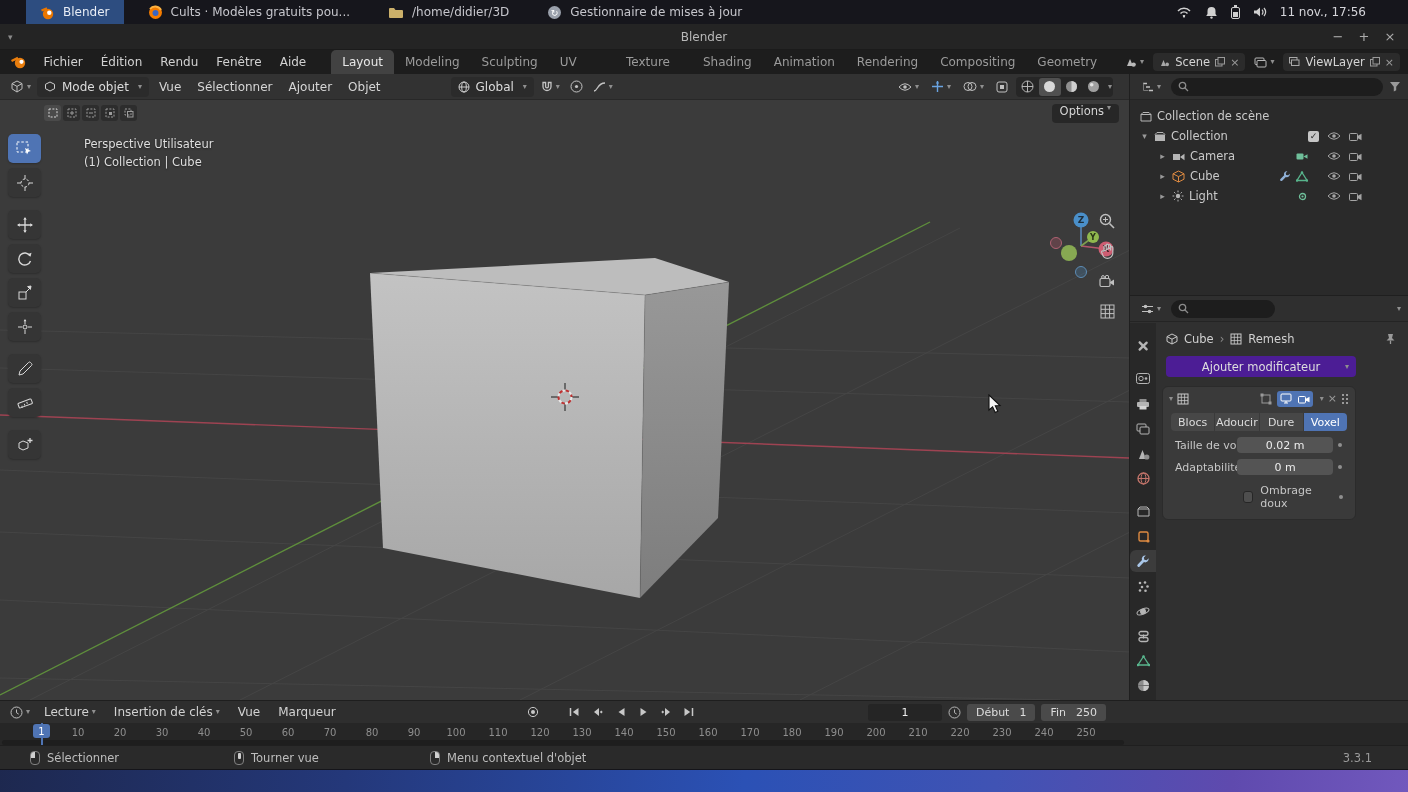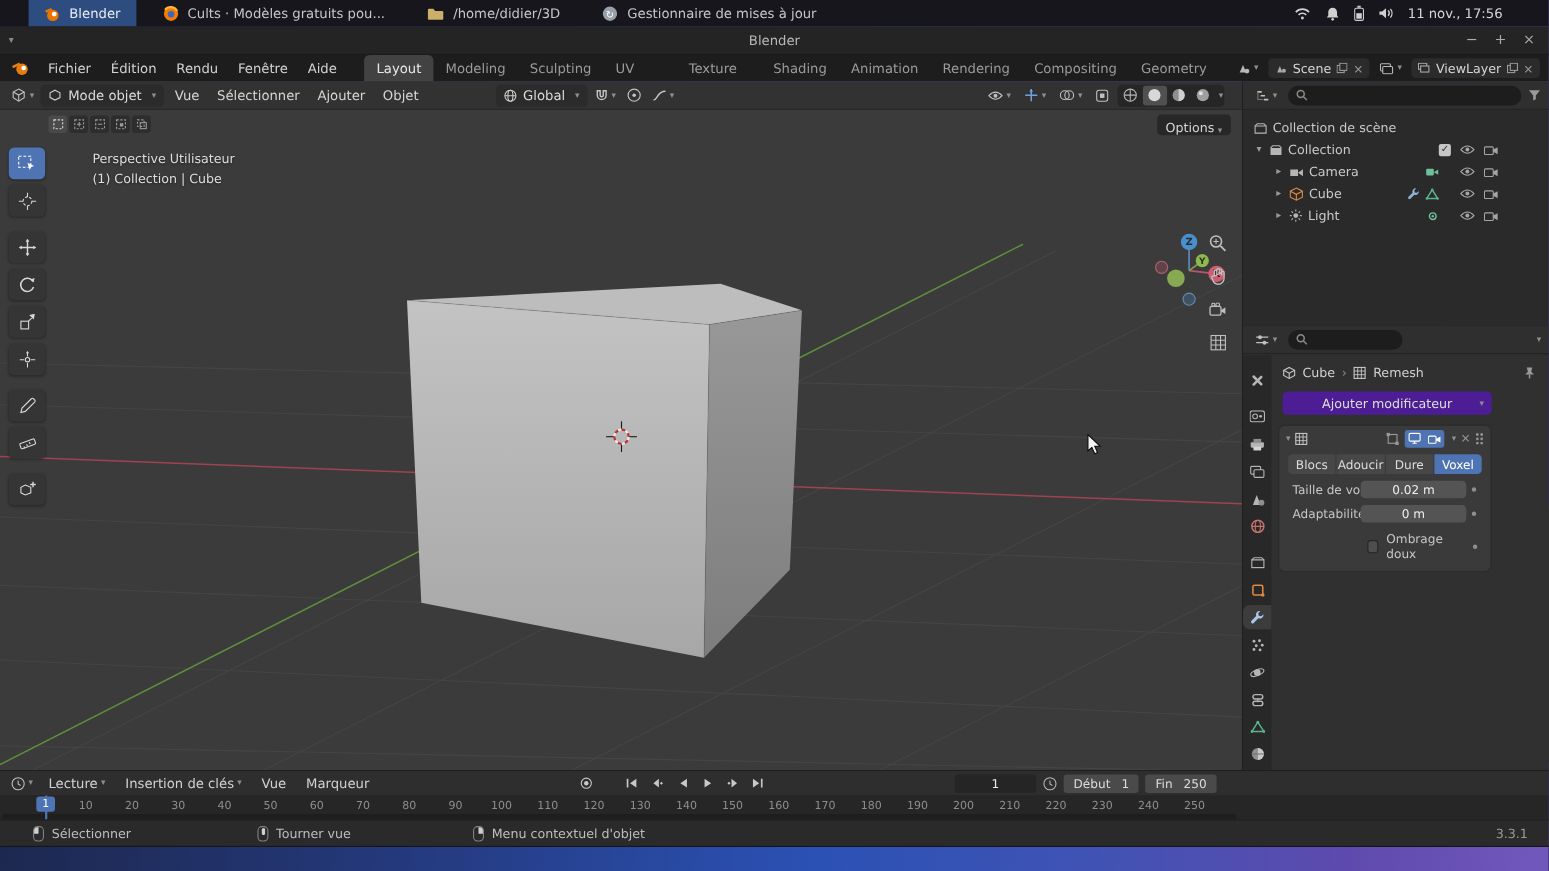--- a/index.html
+++ b/index.html
@@ -42,21 +42,21 @@
 .hbtn{display:flex;align-items:center;padding:0 4px;height:20px}
 .dd{display:flex;align-items:center;gap:6px;background:#2b2b2b;border-radius:4px;height:20px;padding:0 7px;color:#dcdcdc}
 .hmenu{padding:0 8px;color:#d6d6d6}
 .vh-right{margin-left:auto;display:flex;align-items:center;gap:4px;margin-right:10px}
 .seg{display:flex;align-items:center;background:#262626;border-radius:4px;padding:1px}
 .seg .cell{width:22px;height:18px;display:flex;align-items:center;justify-content:center;border-radius:3px}
 .seg .cell.active{background:#505050}
 .modes5{position:absolute;top:31px;left:44px;display:flex;gap:2px;z-index:5}
 .modes5 .mbtn{width:17px;height:16px;background:#2d2d2d;border-radius:3px;display:flex;align-items:center;justify-content:center}
 .modes5 .mbtn.active{background:#4a4a4a}
-.options-btn{position:absolute;top:30px;right:10px;z-index:5;background:rgba(38,38,38,.9);border-radius:4px;height:19px;display:flex;align-items:flex-end;padding:0 8px;color:#d5d5d5;font-size:11.5px}
+.options-btn{position:absolute;top:30px;right:10px;z-index:5;background:rgba(38,38,38,.9);border-radius:4px;height:19px;display:flex;align-items:flex-start;padding:0 8px;color:#d5d5d5;font-size:11.5px}
 .vp-overlay{position:absolute;left:84px;top:61px;z-index:4;color:#dedede;font-size:11.5px;line-height:18px;text-shadow:0 1px 2px rgba(0,0,0,.45)}
 .toolbar{position:absolute;left:8px;top:60px;z-index:5;display:flex;flex-direction:column}
 .tool{width:33px;height:29px;border-radius:5px;background:#353535;margin-bottom:5px;display:flex;align-items:center;justify-content:center;box-shadow:0 1px 2px rgba(0,0,0,.25)}
 .tool.active{background:#4f74b4}
 .gap8{margin-bottom:13px}
 .nav-gizmo{position:absolute;z-index:5;left:1043px;top:134px}
 .vp-navicons{position:absolute;z-index:5;left:1097px;top:137px;display:flex;flex-direction:column;gap:10px}
 .vp-navicons .nbtn{width:20px;height:20px;display:flex;align-items:center;justify-content:center}
 .canvas-svg{position:absolute;top:26px;left:0}
 
@@ -117,21 +117,21 @@
 .curline{position:absolute;left:41px;top:0;width:2px;height:23px;background:#4f74b4}
 
 
 .status{position:absolute;left:0;top:745px;width:1408px;height:25px;background:#2a2a2a;border-top:1px solid #1f1f1f;border-bottom:1px solid #15151a;font-size:11.5px;color:#bdbdbd}
 .hint{position:absolute;top:0;height:24px;display:flex;align-items:center;gap:7px}
 .mouse{width:10px;height:14px;border:1px solid #808080;border-radius:4px;position:relative}
 .mouse i{position:absolute;background:#d0d0d0}
 .m-l i{left:0;top:0;width:4px;height:6px;border-radius:3px 0 0 0}
 .m-m i{left:3px;top:1px;width:3px;height:6px;border-radius:1px}
 .m-r i{right:0;top:0;width:4px;height:6px;border-radius:0 3px 0 0}
-.version{position:absolute;right:19px;top:0;height:24px;display:flex;align-items:center;color:#9a9a9a}
+.version{position:absolute;right:36px;top:0;height:24px;display:flex;align-items:center;color:#9a9a9a}
 .cursor{position:absolute;left:988px;top:394px;z-index:50}
 </style>
 </head>
 <body>
 
 <div class="screen">
 
   <div class="taskbar">
     <div class="task-btn active">
       <svg width="15" height="15">

